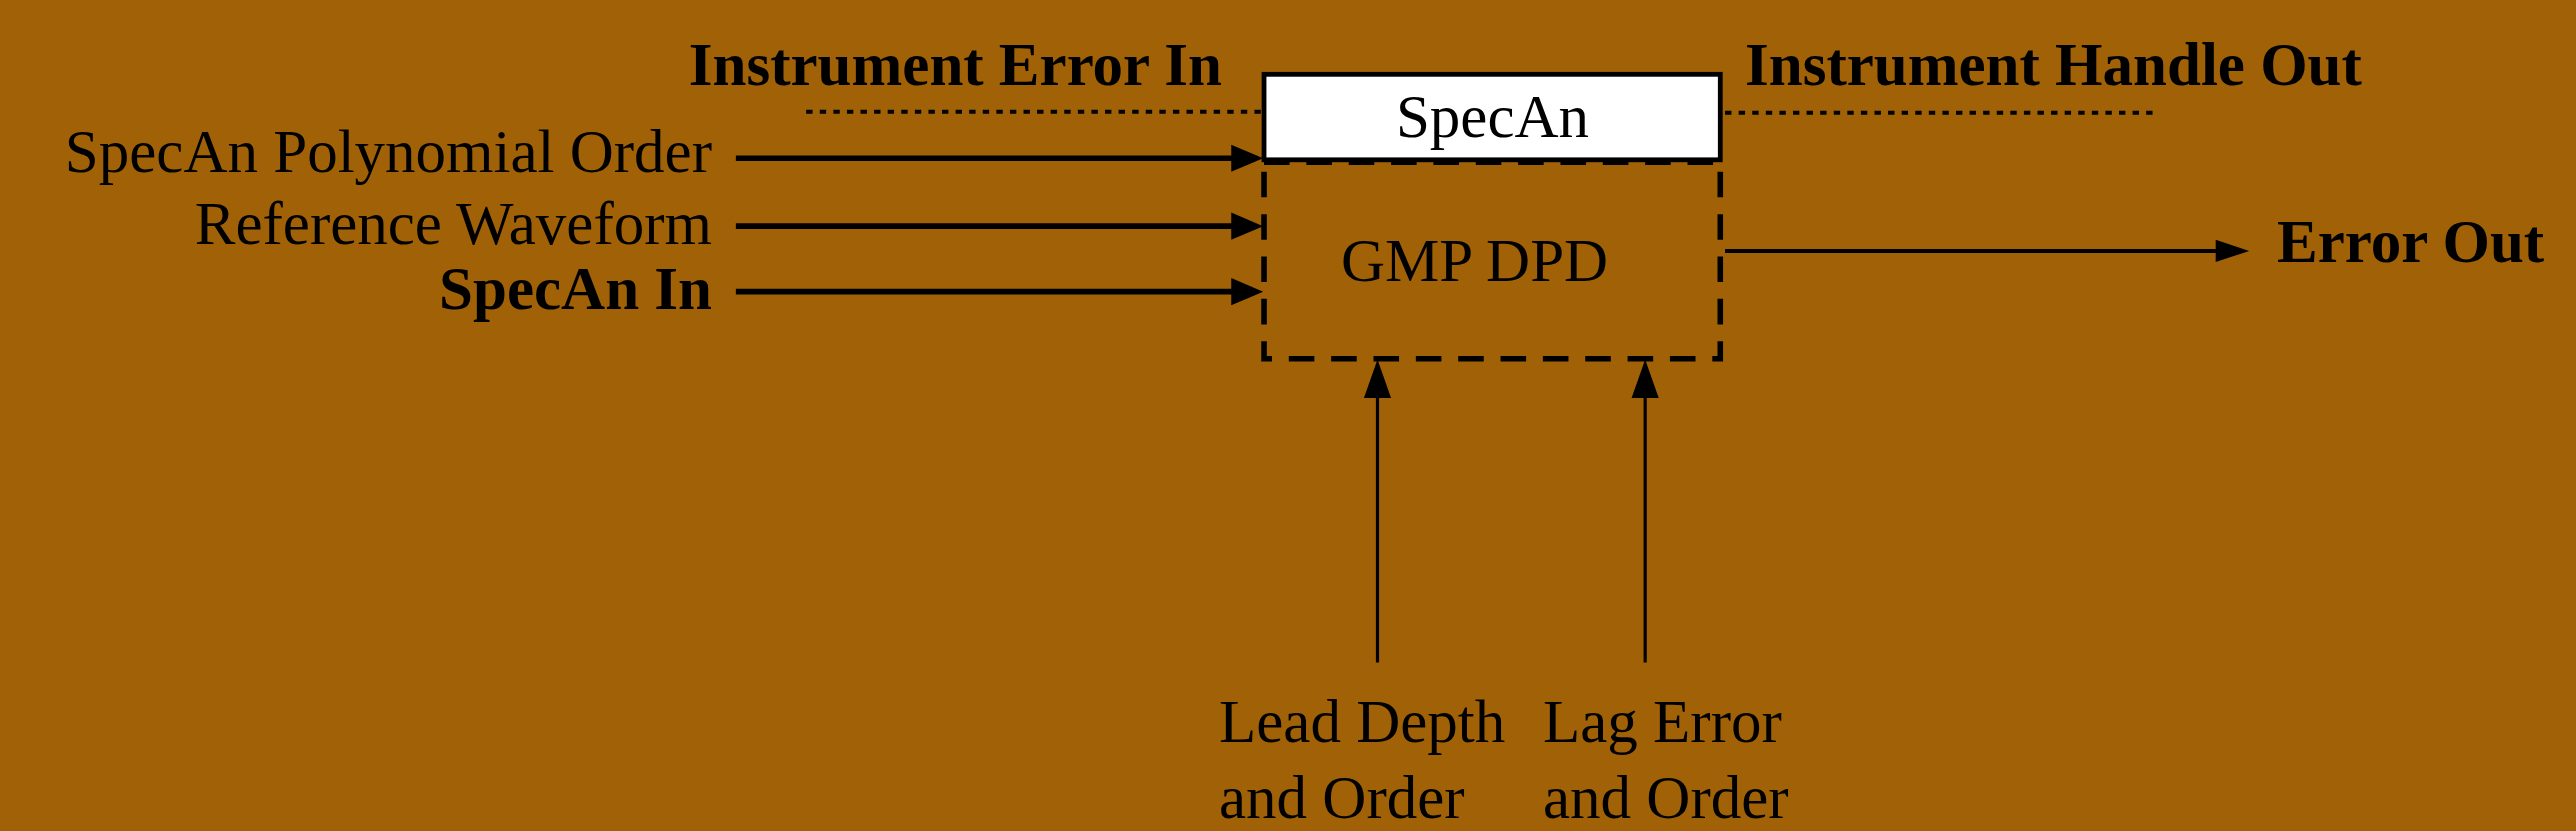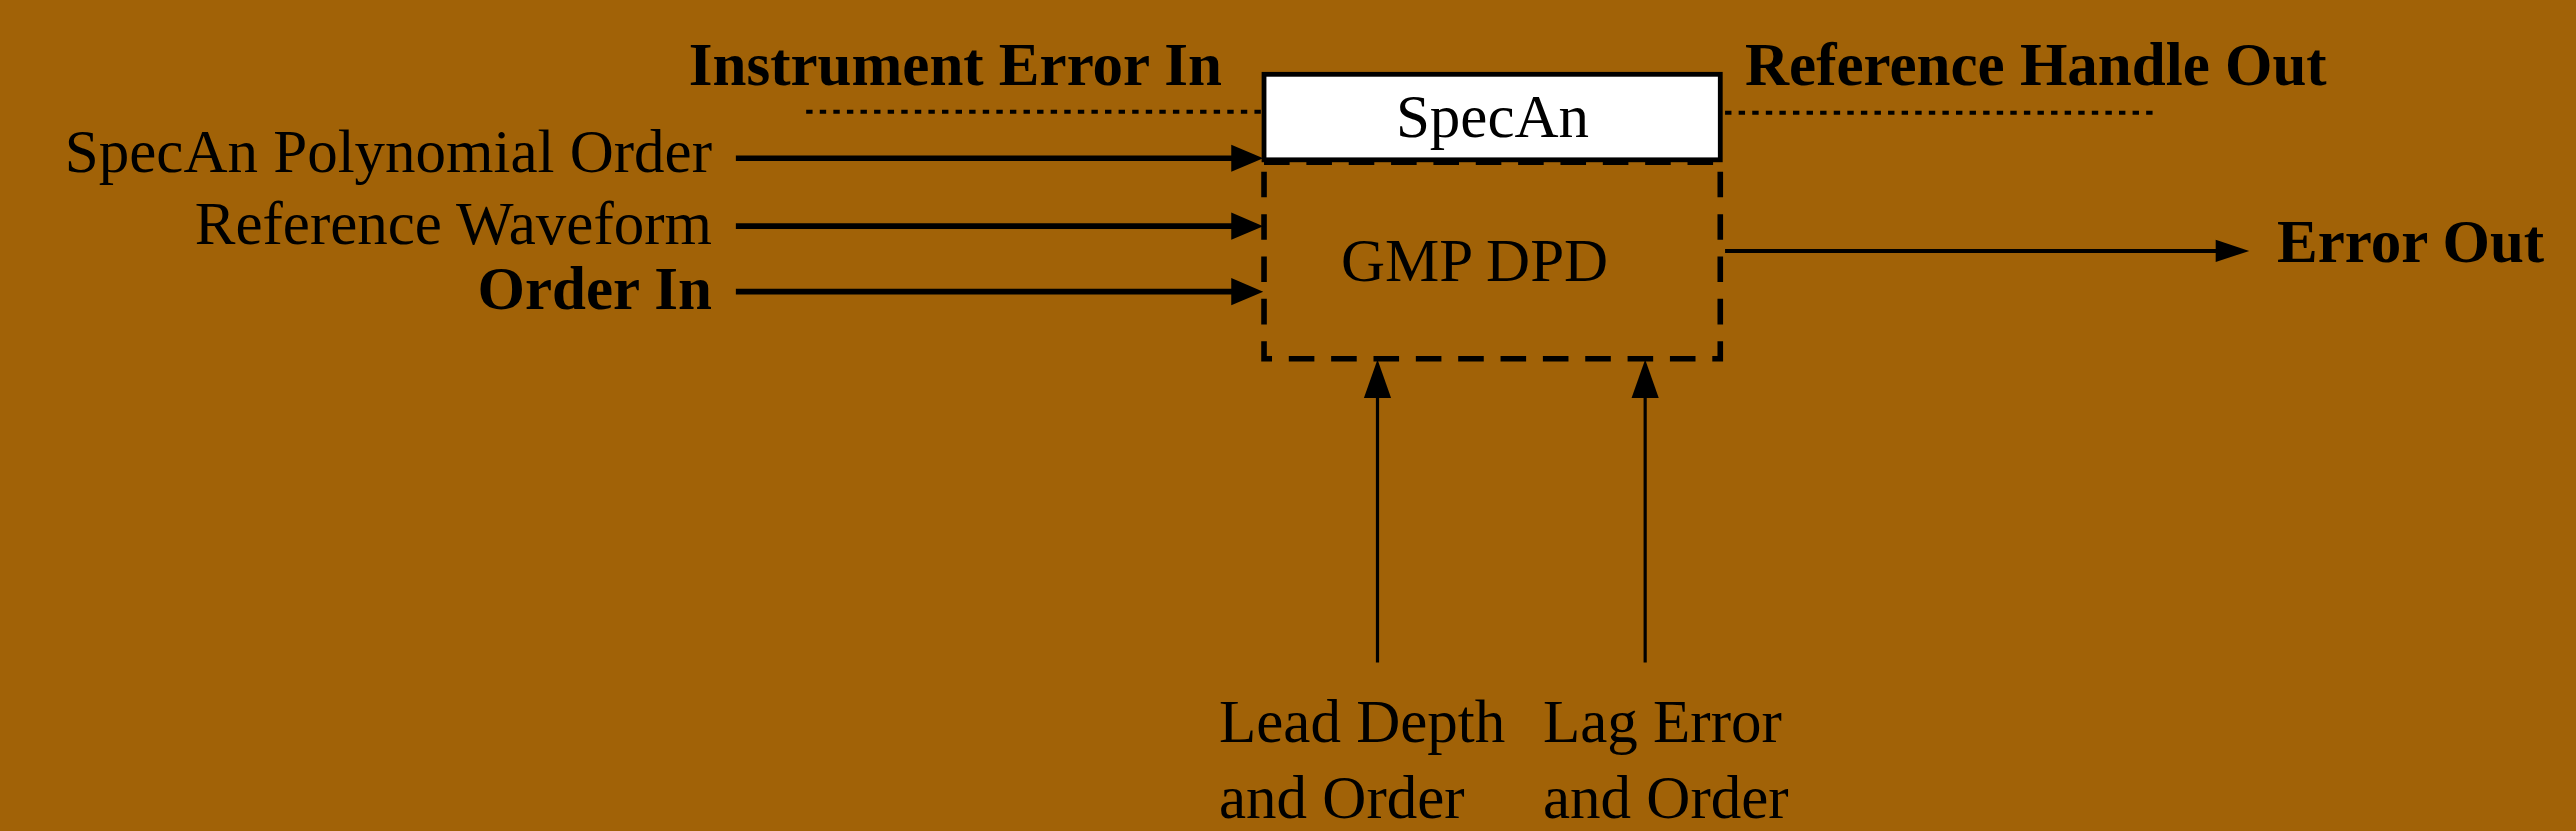--- a/index.html
+++ b/index.html
@@ -99,27 +99,27 @@
       <polygon points="2058,450 2041,498 2075,498" fill="#000000"></polygon>
     </g>
   </svg>
 
   <div id="specan-label-wrap" class="block-label">SpecAn</div>
 
   <div id="gmp-label-wrap" class="block-label">GMP DPD</div>
 
   <div id="lbl-instrument-handle-in" class="lbl bold right">Instrument Error In</div>
 
-  <div id="lbl-instrument-handle-out" class="lbl bold">Reference Handle Out</div>
+  <div id="lbl-instrument-handle-out" class="lbl bold">Instrument Handle Out</div>
 
   <div id="lbl-memory-polynomial-order" class="lbl right">SpecAn Polynomial Order</div>
 
   <div id="lbl-reference-waveform" class="lbl right">Reference Waveform</div>
 
-  <div id="lbl-error-in" class="lbl bold right">Order In</div>
+  <div id="lbl-error-in" class="lbl bold right">SpecAn In</div>
 
   <div id="lbl-error-out" class="lbl bold">Error Out</div>
 
   <div id="lbl-lead-depth" class="lbl two-line">
     <div>Lead Depth</div>
     <div>and Order</div>
   </div>
 
   <div id="lbl-lag-depth" class="lbl two-line">
     <div>Lag Error</div>

